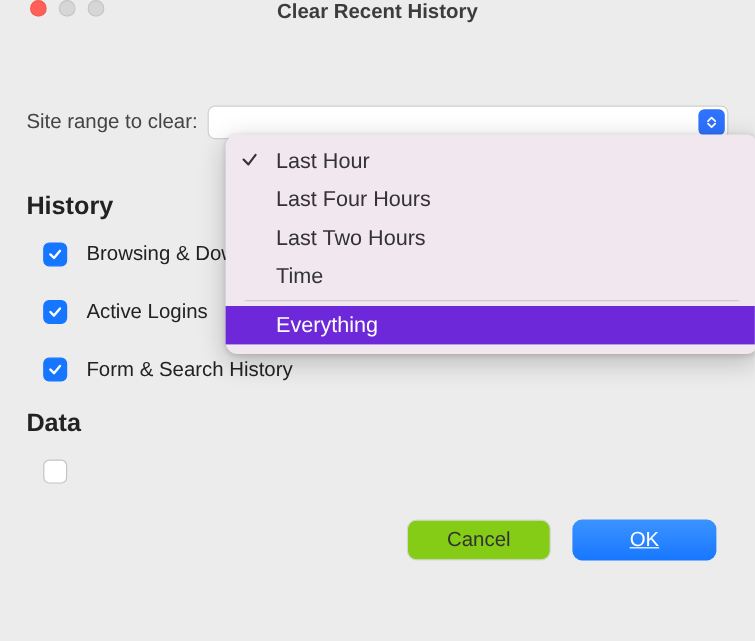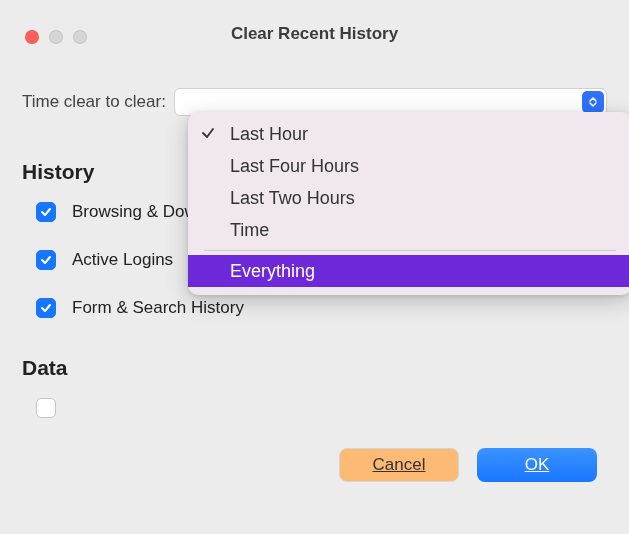--- a/index.html
+++ b/index.html
@@ -9,21 +9,21 @@
       width: 629px;
       height: 534px;
       overflow: hidden;
       position: relative;
       font-size: 17px;
       color: #222;
     }
     .titlebar {
       height: 44px;
       display: flex;
-      align-items: flex-end;
+      align-items: flex-start;
       padding: 0 25px;
       position: relative;
     }
     .traffic-lights { display: flex; gap: 10px; align-items: center; }
     .tl { width: 14px; height: 14px; border-radius: 50%; }
     .tl-red { background: #ff5f57; border: 1px solid rgba(0,0,0,0.06); }
     .tl-grey { background: #d6d6d6; border: 1px solid rgba(0,0,0,0.08); }
     .title {
       position: absolute; left: 0; right: 0; text-align: center;
       font-weight: 600; font-size: 17px; color: #3c3c3c;
@@ -51,30 +51,30 @@
       display: grid; grid-template-columns: 1fr 1fr; column-gap: 30px; row-gap: 28px;
       margin-top: 18px; padding-left: 14px;
     }
     .check-row { display: flex; align-items: center; gap: 16px; }
     .chk {
       width: 20px; height: 20px; border-radius: 5px; background: #fff;
       border: 1px solid #c4c4c4; display: flex; align-items: center; justify-content: center;
       flex-shrink: 0;
     }
     .chk.checked { background: #1676ff; border-color: #1676ff; }
-    .data-section { margin-top: 38px; }
+    .data-section { margin-top: 23px; }
     .buttons {
       display: flex; gap: 18px; justify-content: flex-end; margin-top: 30px;
       padding-right: 10px;
     }
     .btn {
       min-width: 120px; height: 34px; border-radius: 8px; font-size: 17px;
       display: flex; align-items: center; justify-content: center; cursor: default;
     }
-    .btn-cancel { background: #fdba74; border: 1px solid #d5d5d5; color: #333; text-decoration: underline; }
+    .btn-cancel { background: #84cc16; border: 1px solid #d5d5d5; color: #333; }
     .btn-ok { background: #0b7bff; background: linear-gradient(#3c93ff,#1877ff); color: #fff; border: none; text-decoration: underline; }
     .dropdown {
       position: absolute;
       top: 68px; left: 188px; width: 444px;
       background: #f1e7ef; border-radius: 10px;
       box-shadow: 0 6px 22px rgba(0,0,0,0.22), 0 1px 4px rgba(0,0,0,0.12);
       padding: 6px 0 8px 0;
       z-index: 50;
     }
     .dd-item {
@@ -98,21 +98,21 @@
     <div class="tl tl-red"></div>
     <div class="tl tl-grey"></div>
     <div class="tl tl-grey"></div>
   </div>
   <div class="title">Clear Recent History</div>
 </div>
 
 <div class="content">
 
   <div class="row-range">
-    <label>Time clear to clear:</label>
+    <label>Site range to clear:</label>
     <div class="select-wrap">
       <div class="select-box"></div>
       <div class="select-caret">
         <svg width="10" height="12" viewBox="0 0 10 12">
             <path d="M2 5 L5 2 L8 5" stroke="#fff" stroke-width="1.5" fill="none" stroke-linecap="round" stroke-linejoin="round"></path>
             <path d="M2 7 L5 10 L8 7" stroke="#fff" stroke-width="1.5" fill="none" stroke-linecap="round" stroke-linejoin="round"></path>
           </svg>
       </div>
     </div>
   </div>

